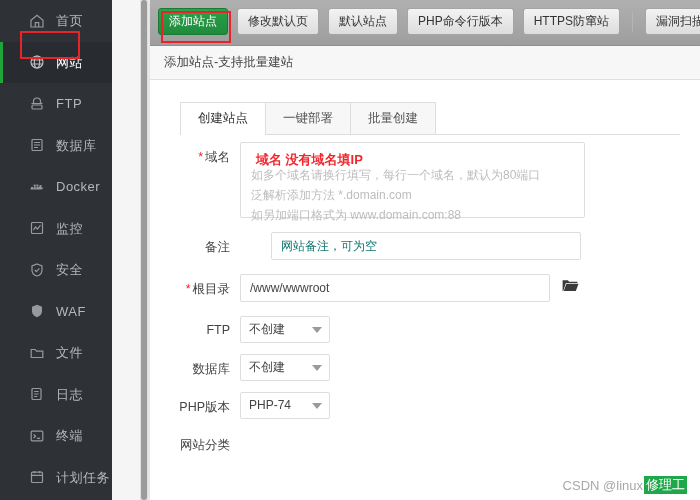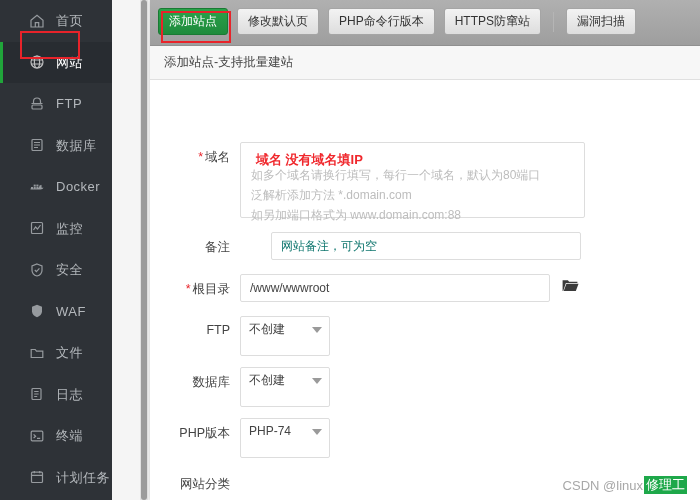--- a/index.html
+++ b/index.html
@@ -263,21 +263,21 @@
   .folder-ico {
     margin-left: 12px;
     margin-top: 4px;
     color: #3b3b3b;
     cursor: pointer;
   }
 
   .sel {
     position: relative;
     width: 90px;
-    height: 40px;
+    height: 27px;
     border: 1px solid #dddddd;
     border-radius: 2px;
     background: #ffffff;
     box-sizing: border-box;
     padding: 0 8px;
     font-size: 12px;
     color: #444444;
     line-height: 25px;
     cursor: pointer;
     white-space: nowrap;
@@ -457,32 +457,38 @@
 
       <div class="modal-head">
         <div class="btn-row">
 
           <div class="btn-wrap">
             <div class="tbtn primary">添加站点</div>
             <div class="hl-addsite"></div>
           </div>
 
           <div class="tbtn">修改默认页</div>
+          <div class="tbtn">默认站点</div>
           <div class="tbtn">PHP命令行版本</div>
           <div class="tbtn">HTTPS防窜站</div>
           <div class="tbtn-sep"></div>
           <div class="tbtn">漏洞扫描</div>
         </div>
 
       </div>
 
       <div class="modal-subtitle">添加站点-支持批量建站</div>
 
       <div class="modal-body">
 
+        <div class="tabs">
+          <div class="tab active">创建站点</div>
+          <div class="tab">一键部署</div>
+          <div class="tab">批量创建</div>
+        </div>
 
         <div class="form">
 
           <div class="frow">
             <div class="flabel">
               <span class="req">*</span><span>域名</span>
             </div>
             <div class="domain-box">
               <div class="ph-line">如多个域名请换行填写，每行一个域名，默认为80端口</div>
               <div class="ph-line">泛解析添加方法 *.domain.com</div>

